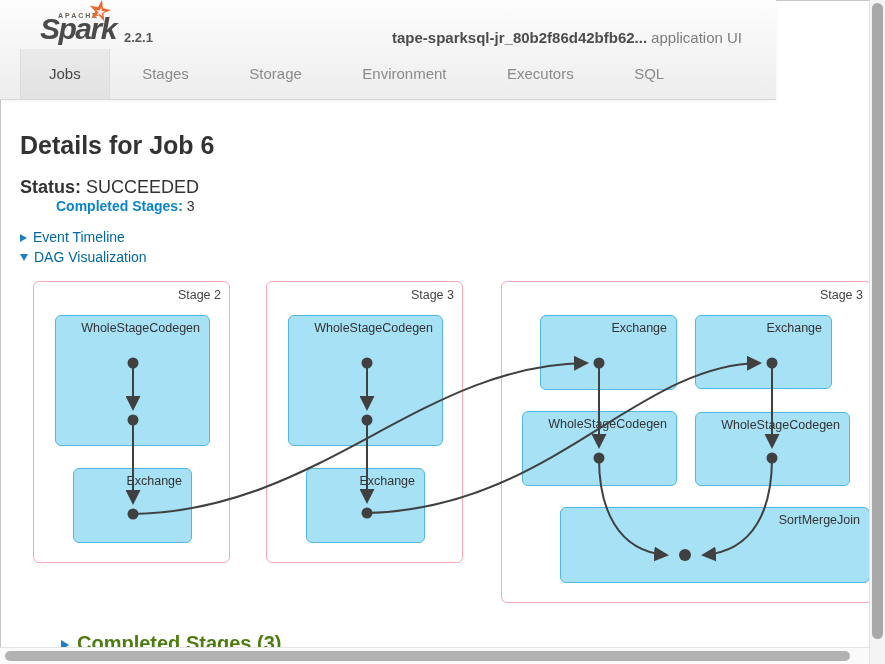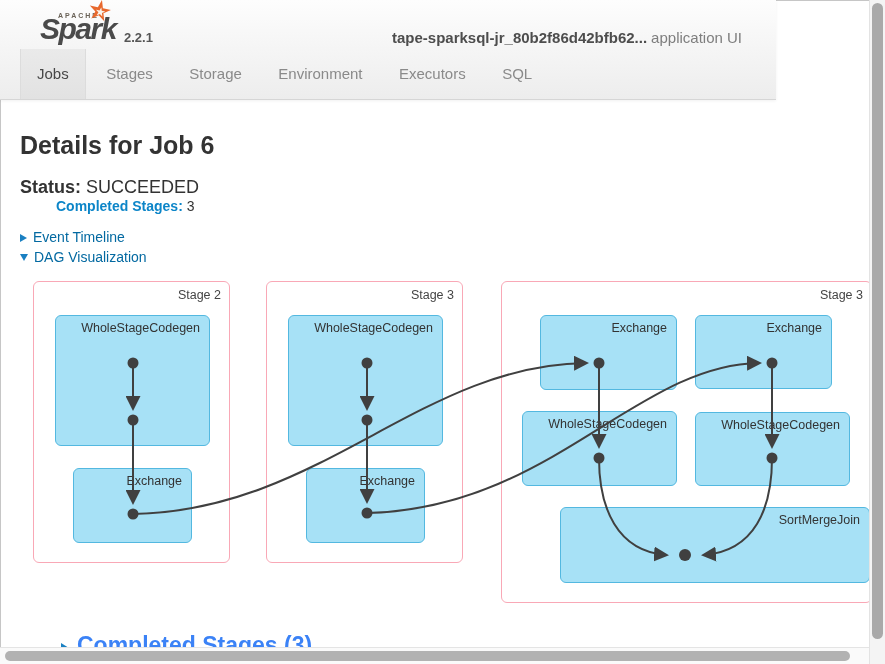--- a/index.html
+++ b/index.html
@@ -36,43 +36,43 @@
   }
   .logo-version {
     position:absolute; left:84px; top:26px; font-size:13px; font-weight:600; color:#555;
   }
   .app-title { position:absolute; right:34px; top:16px; font-size:15px;margin-top:13px; }
   .app-title .bold { font-weight:bold; color:#4d4d4d; }
   .app-title .rest { color:#7e7e7e; margin-left:4px; }
 
   .tabs { position:absolute; left:20px; bottom:0; height:50px; list-style:none; }
   .tabs li {
-    display:inline-block; height:50px; line-height:50px; padding:0 16px;
+    display:inline-block; height:50px; line-height:50px; padding:0 28px;
     font-size:15px; color:#8a8a8a; cursor:pointer; vertical-align:top;
   }
   .tabs li.active {
     background:linear-gradient(#eaeaea,#e2e2e2); color:#474747;
     border-left:1px solid #dcdcdc; border-right:1px solid #dcdcdc;
   }
 
   
   .page-title { position:absolute; left:20px; top:131px; font-size:25px; font-weight:bold; color:#333; }
   .status-line { position:absolute; left:20px; top:177px; font-size:18px; color:#333; }
   .status-line .lbl { font-weight:bold; }
   .cstages-line { position:absolute; left:20px; top:198px; font-size:14px; color:#333;margin-left:36px; }
   .cstages-line .lbl { font-weight:bold; color:#0c85c8; cursor:pointer; }
   .toggle-row { position:absolute; left:20px; font-size:14px; color:#0369a1; cursor:pointer; }
   .row-timeline { top:229px; }
   .row-dag { top:249px; }
   .tri { display:inline-block; width:0; height:0; margin-right:6px; }
   .tri-right { border-left:7px solid #1a80c2; border-top:4.5px solid transparent; border-bottom:4.5px solid transparent; }
   .tri-down  { border-top:7px solid #1a80c2; border-left:4.5px solid transparent; border-right:4.5px solid transparent; margin-bottom:1px; }
   .bottom-heading {
-    position:absolute; left:20px; top:632px; font-size:23px; font-weight:bold;
-    color:#3b82f6; cursor:pointer;padding-left:41px;
+    position:absolute; left:20px; top:632px; font-size:20px; font-weight:bold;
+    color:#4d7c0f; cursor:pointer;padding-left:41px;
   }
   .tri-right-big { border-left:8px solid #1a80c2; border-top:5px solid transparent; border-bottom:5px solid transparent; margin-right:8px; }
 
   
   .stage-box {
     position:absolute; border:1.5px solid #f9a8b6; border-radius:6px; background:transparent;
   }
   .stage-label { position:absolute; top:6px; right:8px; font-size:12.5px; color:#444; }
   .node-box {
     position:absolute; background:#a7e1f6; border:1.5px solid #53b8e0; border-radius:6px;padding-left:48px;

